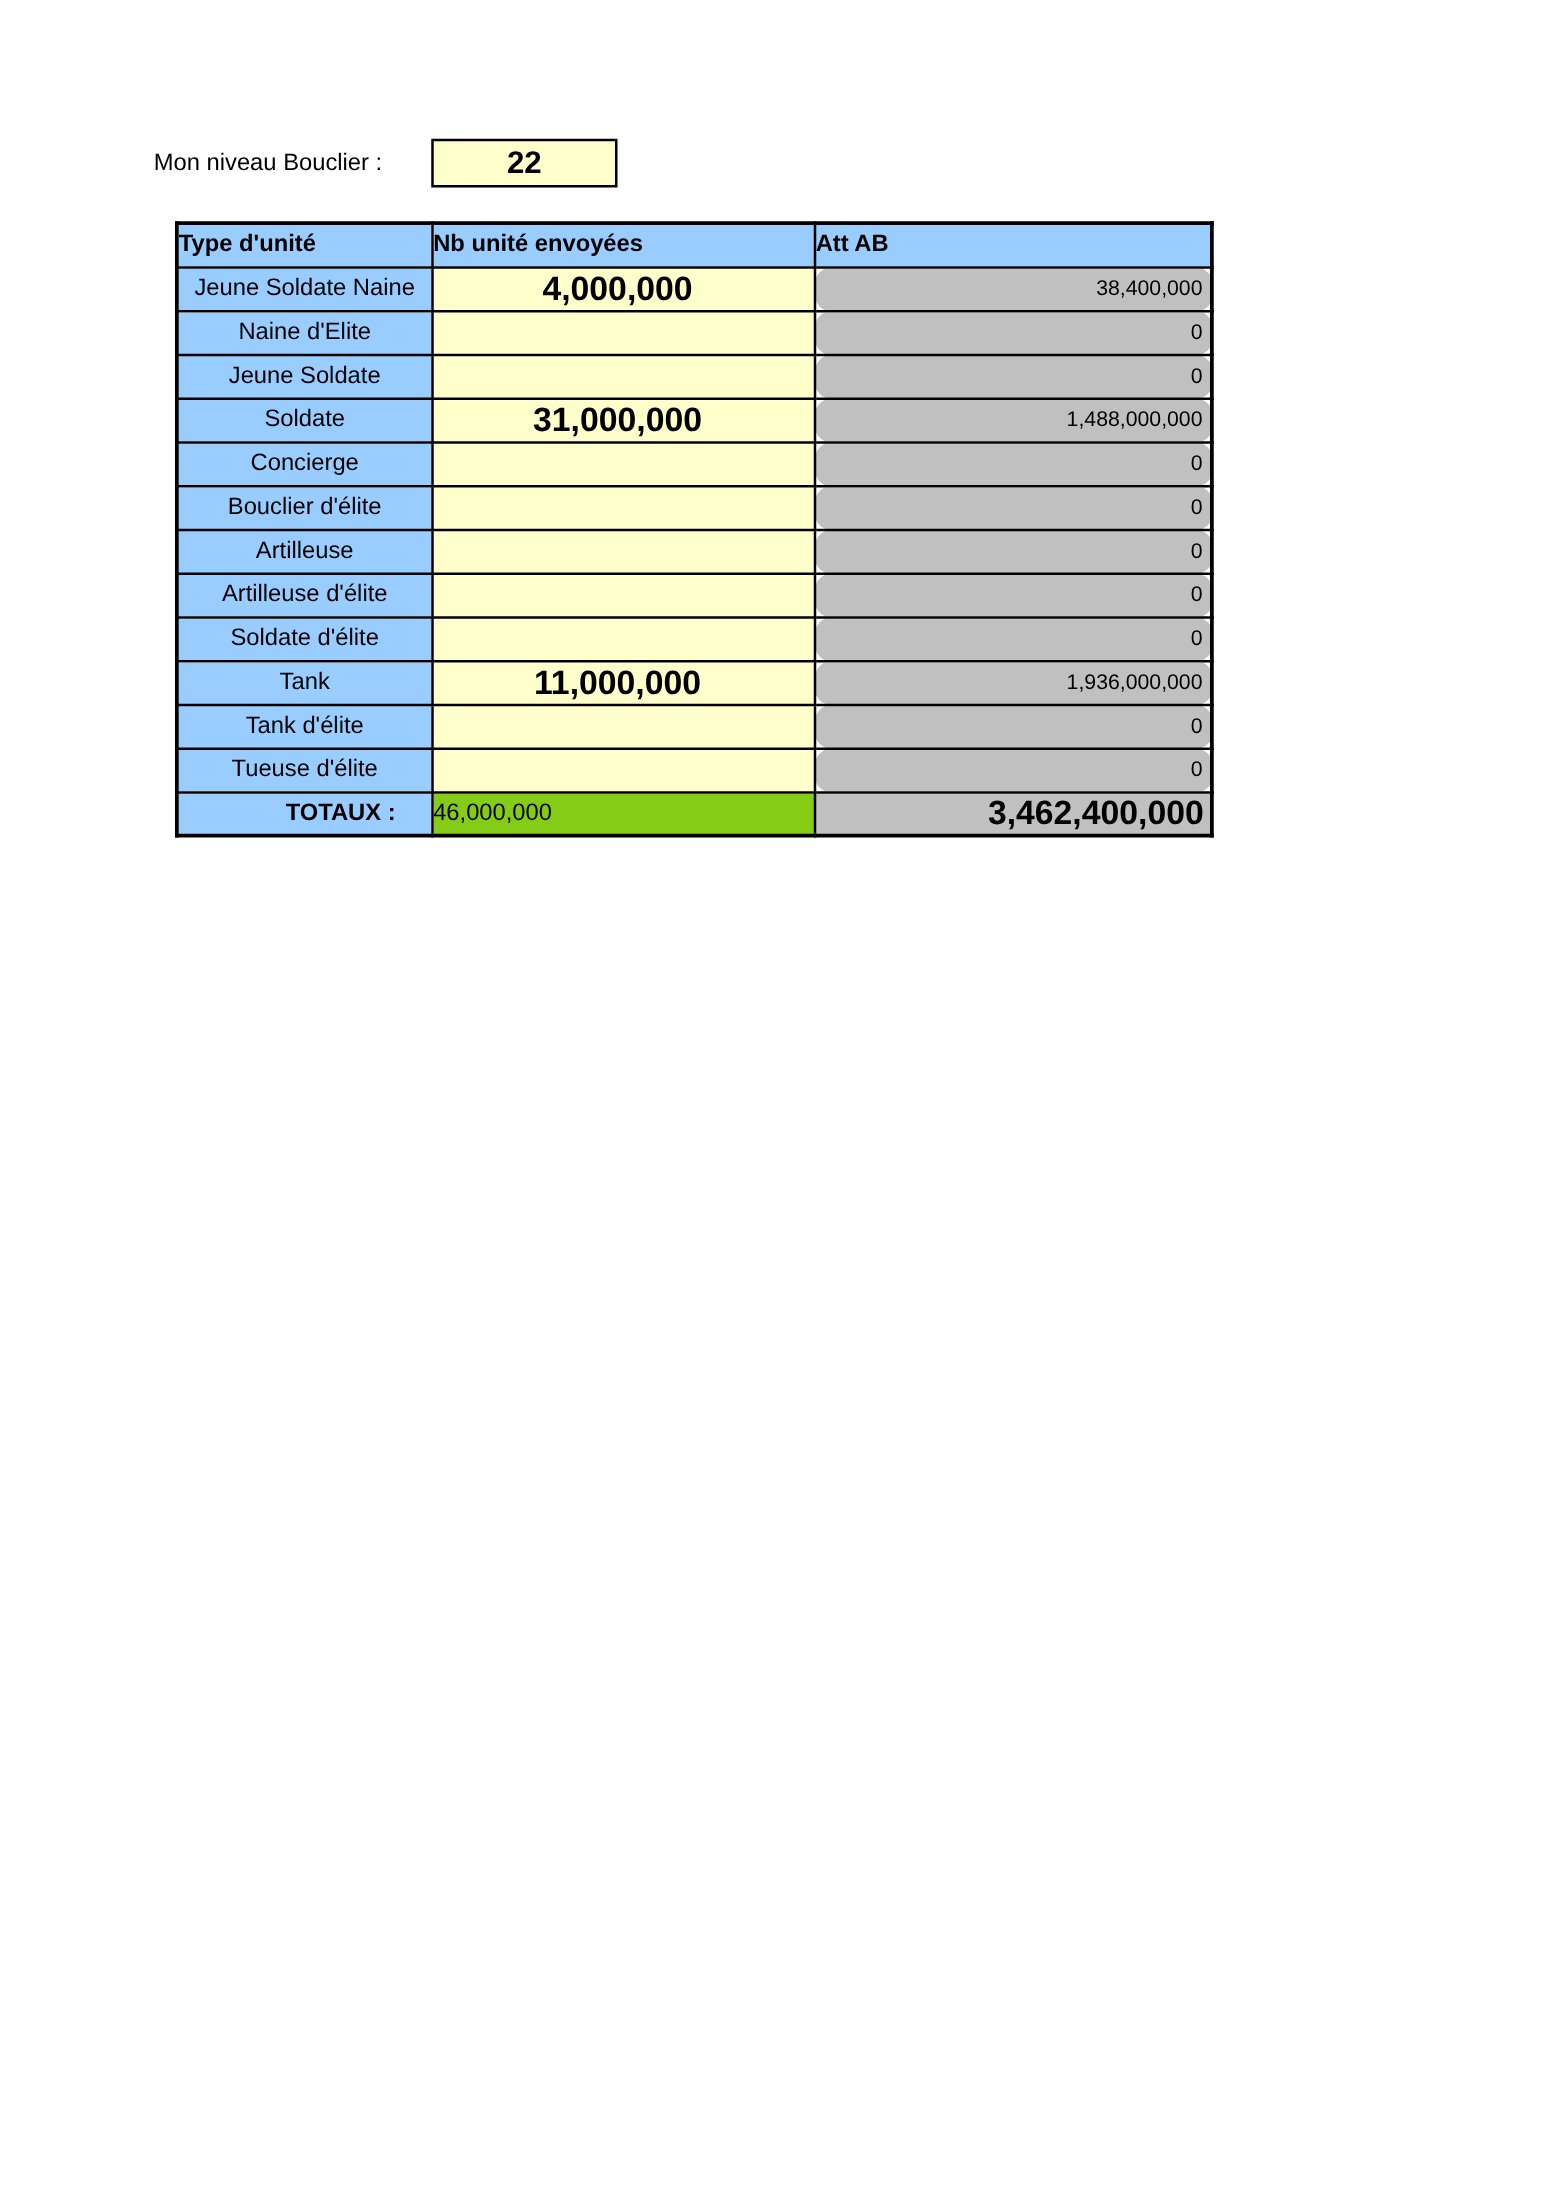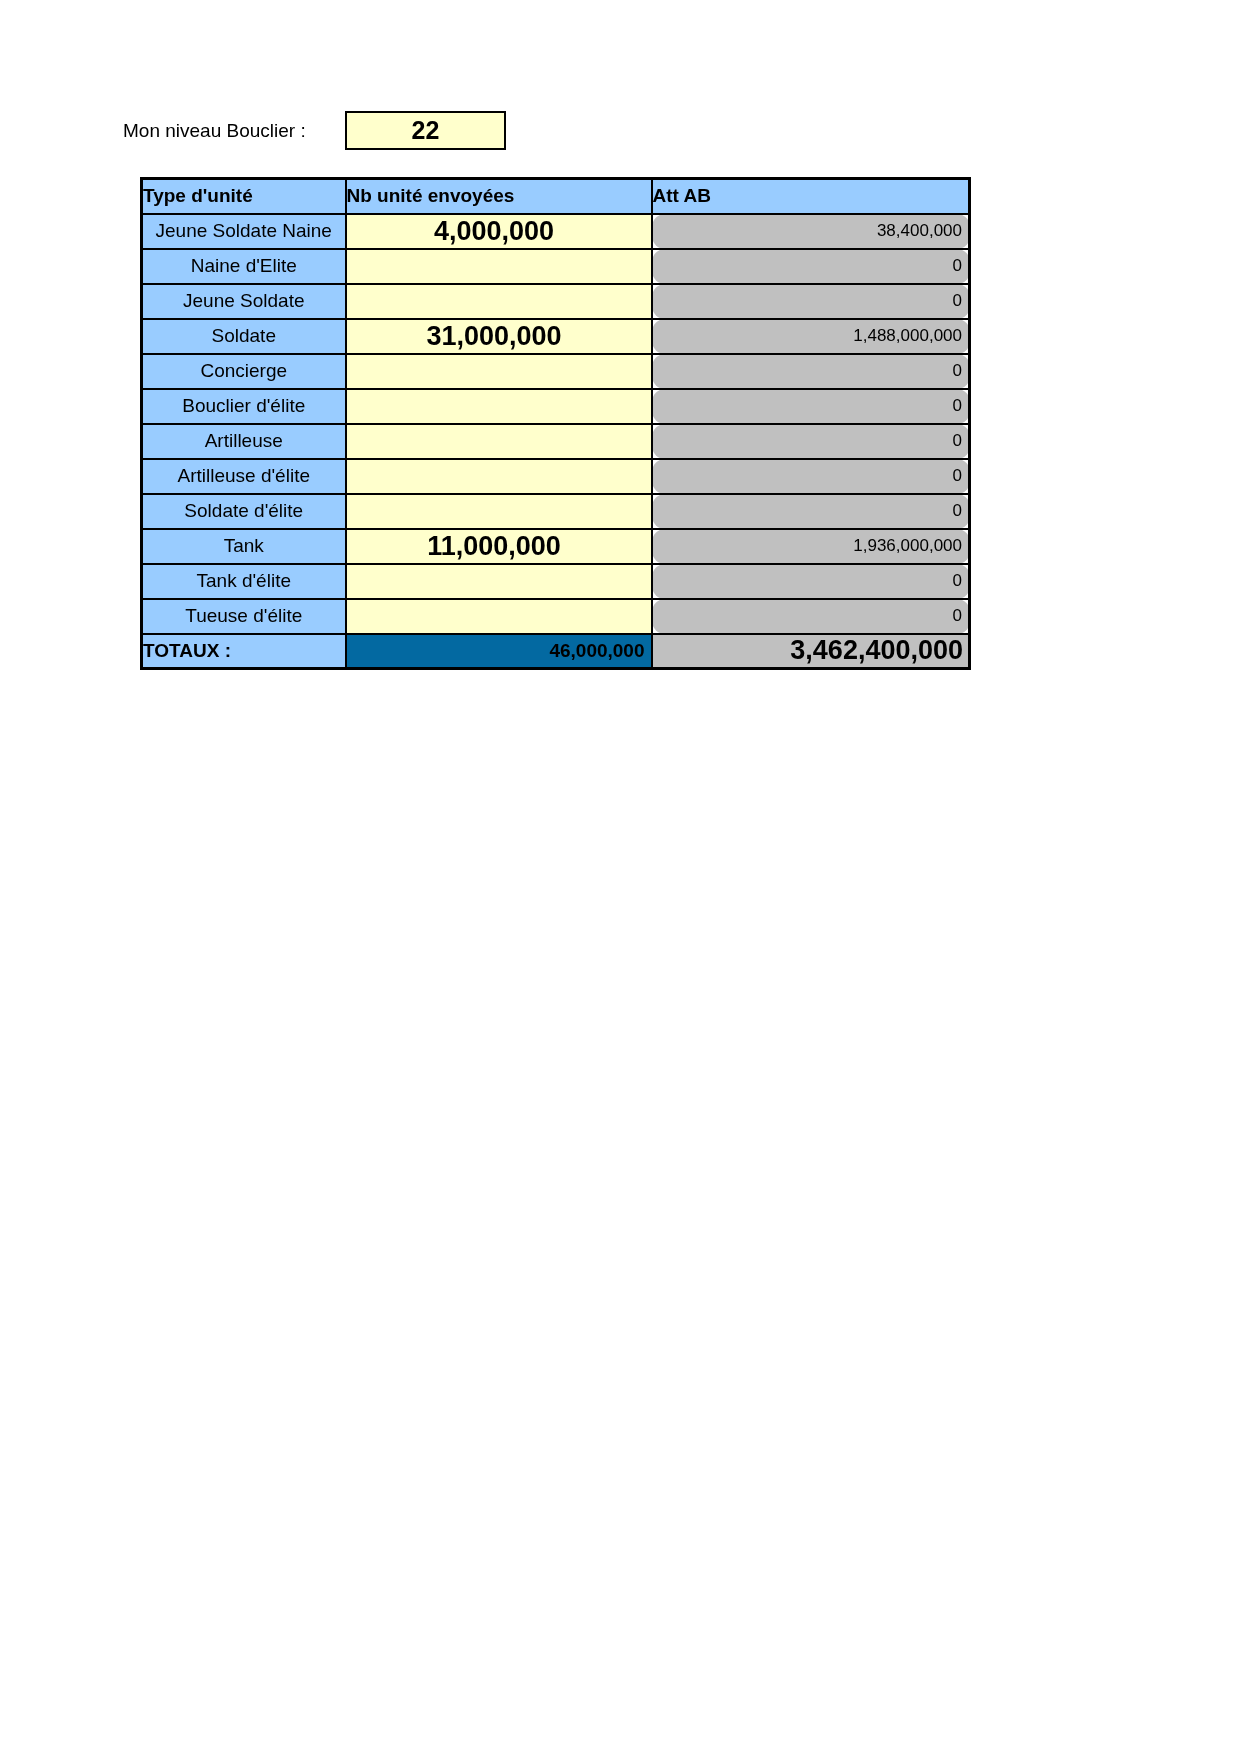--- a/index.html
+++ b/index.html
@@ -21,21 +21,21 @@
     position: absolute;
     left: 123px;
     top: 120px;
     font-size: 19px;
     white-space: nowrap;
   }
   .shield-box {
     position: absolute;
     left: 345px;
     top: 111px;
-    width: 161px;
+    width: 149px;
     height: 39px;
     background: #FFFFCC;
     border: 2px solid #000000;
     text-align: center;
     font-size: 25px;
     font-weight: bold;
     line-height: 35px;
   }
   table.units {
     position: absolute;
@@ -75,27 +75,28 @@
     background: #C0C0C0;
     font-size: 17px;
     text-align: right;
     padding-right: 6px;
     border-radius: 13px;
   }
   td.tot-label {
     background: #99CCFF;
     font-size: 19px;
     font-weight: bold;
-    padding-right: 10px;
+    text-align: right;
+    padding-right: 28px;
   }
   td.tot-sent {
-    background: #0369a1;
+    background: #84cc16;
     font-size: 19px;
-    font-weight: bold;
-    text-align: right;
+    font-weight: normal;
+    text-align: left;
     padding-right: 6px;
   }
   td.tot-att {
     background: #C0C0C0;
     font-size: 27px;
     font-weight: bold;
     text-align: right;
     padding-right: 5px;
   }
 </style>

